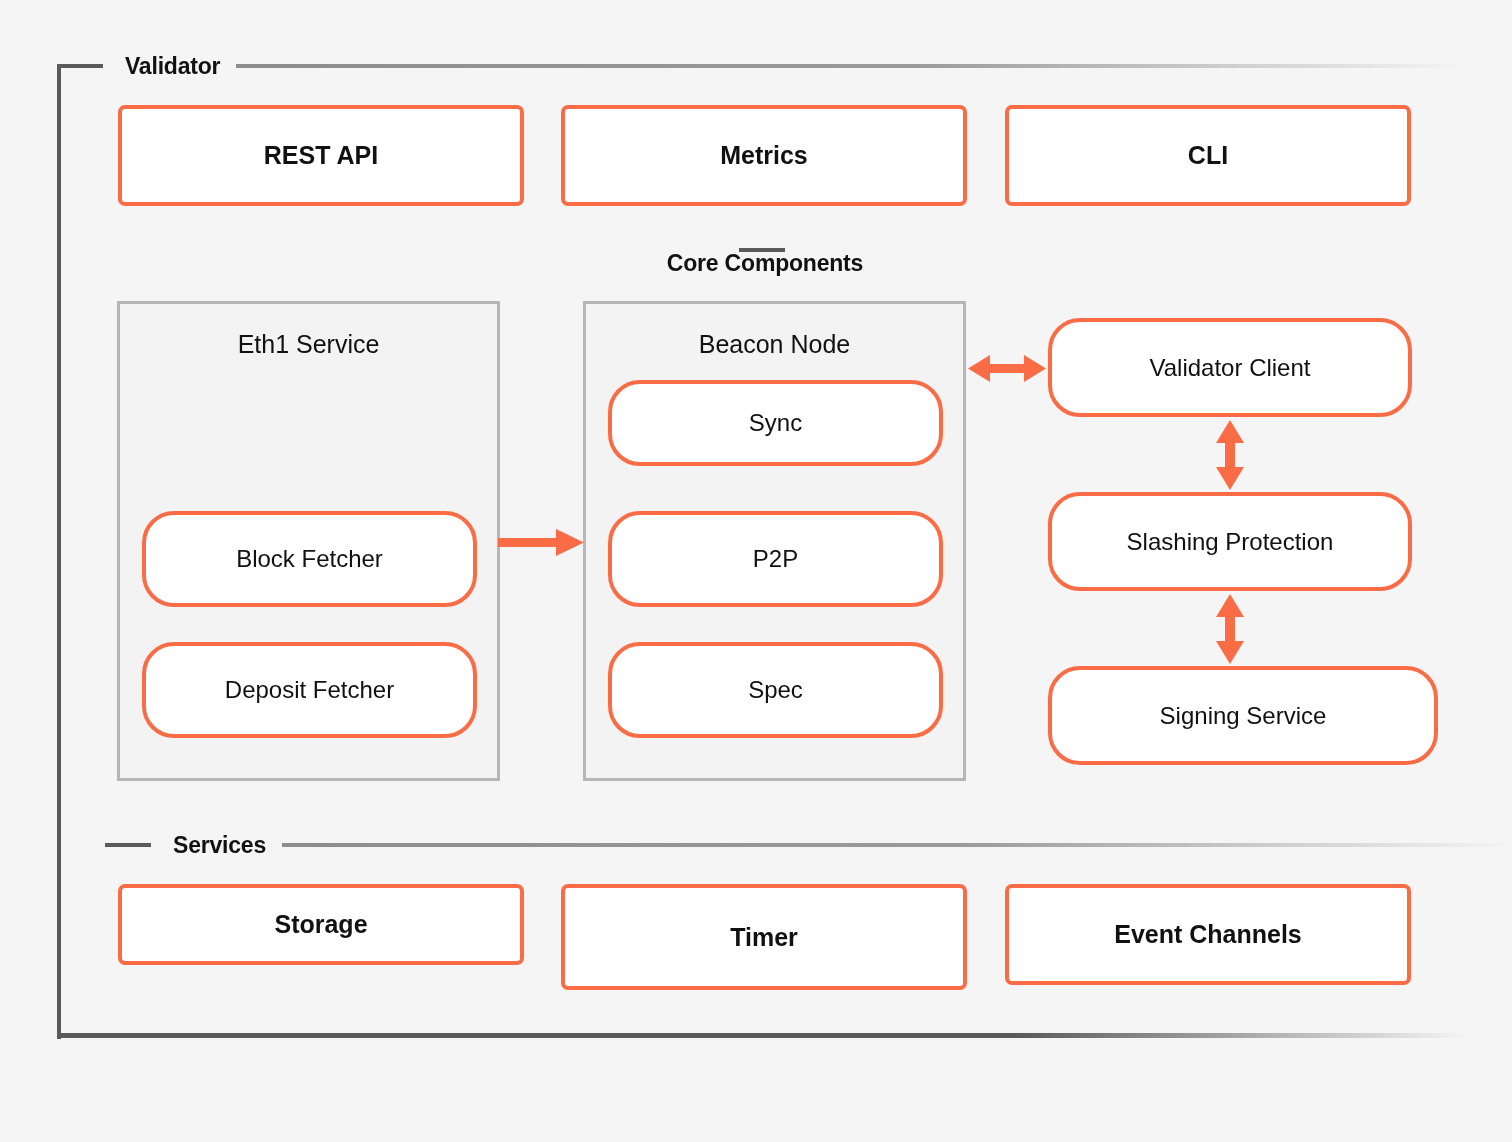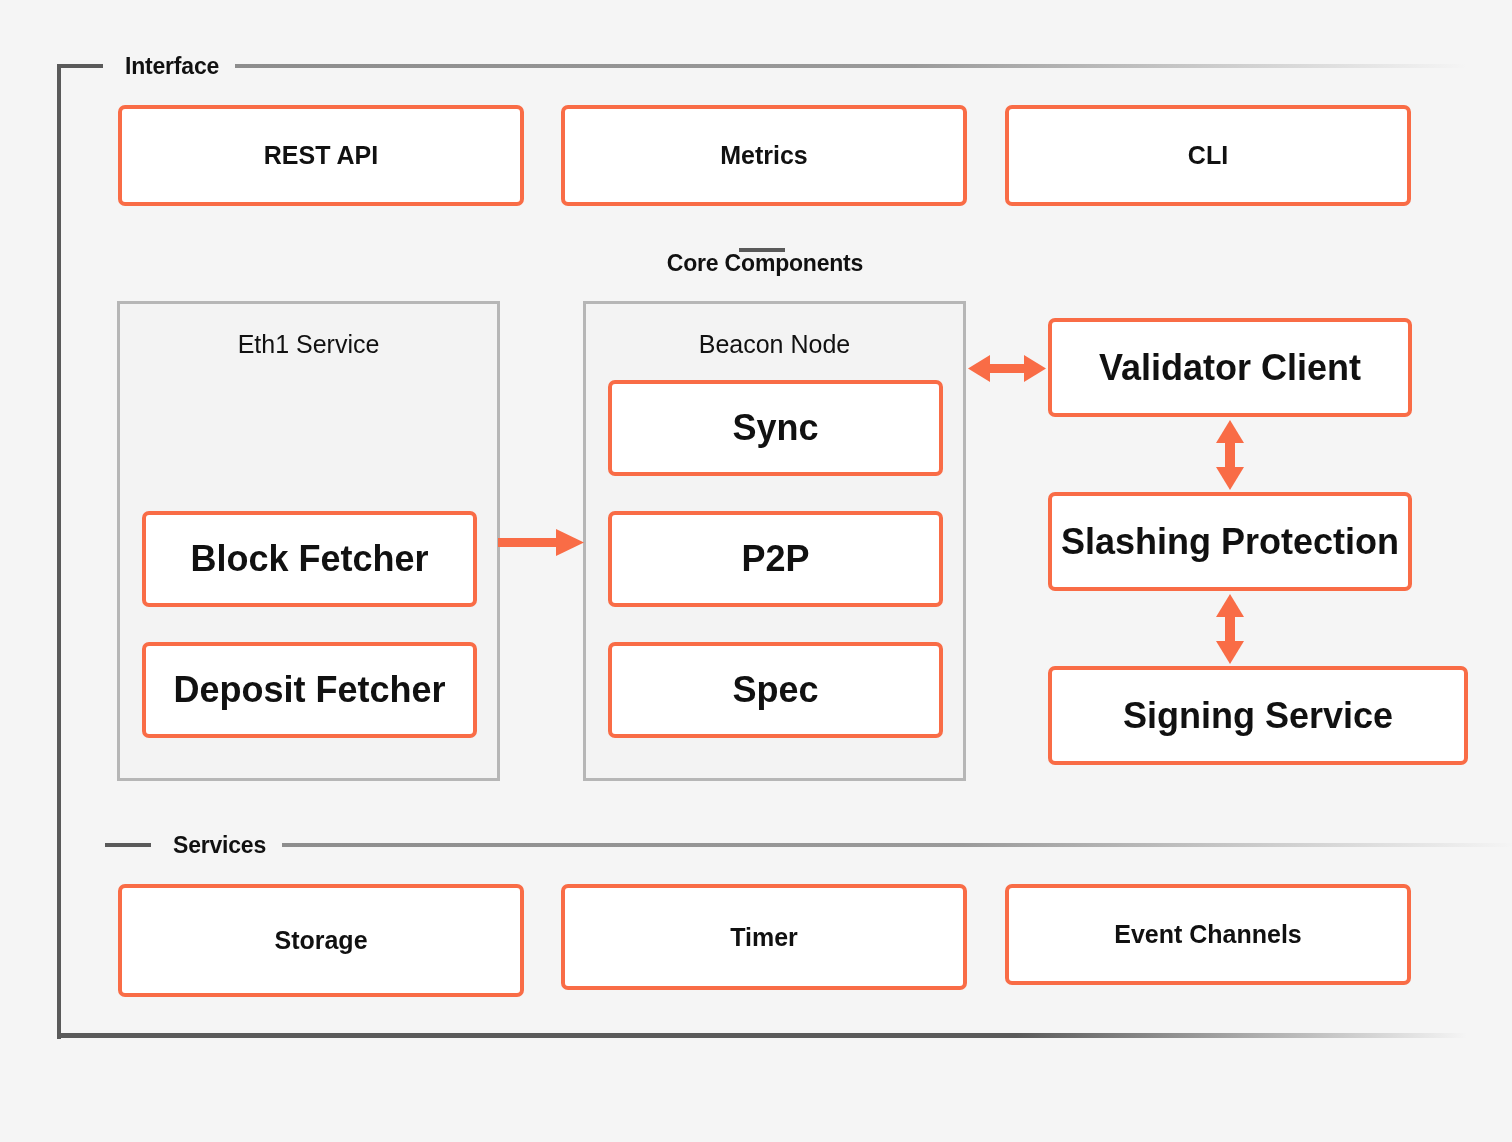--- a/index.html
+++ b/index.html
@@ -78,21 +78,21 @@
     background: #ffffff;
     border: 4px solid #f96c46;
     border-radius: 7px;
     display: flex;
     align-items: center;
     justify-content: center;
     color: #111111;
     text-align: center;
   }
   .node.bold   { font-weight: bold; font-size: 25px; }
-  .node.normal { font-weight: bold; font-size: 36px; }
+  .node.normal { font-weight: normal; font-size: 24px; border-radius: 32px; }
 
   
   .group {
     position: absolute;
     box-sizing: border-box;
     background: #f3f3f3;
     border: 3px solid #b6b6b6;
   }
   .group-title {
     position: absolute;
@@ -112,21 +112,21 @@
 </head>
 <body>
 
 <div id="diagram-root">
 
   <div class="spine"></div>
   <div class="spine-foot"></div>
 
   <div class="section-head" style="top:51px;">
     <div class="section-tick"></div>
-    <div class="section-title">Interface</div>
+    <div class="section-title">Validator</div>
     <div class="section-rule"></div>
   </div>
 
   <div class="node bold" style="left:561px; top:105px; width:406px; height:101px;">
     <span>Metrics</span>
   </div>
   <div class="node bold" style="left:118px; top:105px; width:406px; height:101px;">
     <span>REST API</span>
   </div>
   <div class="node bold" style="left:1005px; top:105px; width:406px; height:101px;">
@@ -145,37 +145,37 @@
   <div class="node normal" style="left:142px; top:511px; width:335px; height:96px;">
     <span>Block Fetcher</span>
   </div>
   <div class="node normal" style="left:142px; top:642px; width:335px; height:96px;">
     <span>Deposit Fetcher</span>
   </div>
 
   <div class="group" style="left:583px; top:301px; width:383px; height:480px;">
     <div class="group-title">Beacon Node</div>
   </div>
-  <div class="node normal" style="left:608px; top:380px; width:335px; height:96px;">
+  <div class="node normal" style="left:608px; top:380px; width:335px; height:86px;">
     <span>Sync</span>
   </div>
   <div class="node normal" style="left:608px; top:511px; width:335px; height:96px;">
     <span>P2P</span>
   </div>
   <div class="node normal" style="left:608px; top:642px; width:335px; height:96px;">
     <span>Spec</span>
   </div>
 
   <div class="node normal" style="left:1048px; top:318px; width:364px; height:99px;">
     <span>Validator Client</span>
   </div>
   <div class="node normal" style="left:1048px; top:492px; width:364px; height:99px;">
     <span>Slashing Protection</span>
   </div>
-  <div class="node normal" style="left:1048px; top:666px; width:420px; height:99px;">
+  <div class="node normal" style="left:1048px; top:666px; width:390px; height:99px;">
     <span>Signing Service</span>
   </div>
 
   <div class="arrow" style="left:498px; top:527px;">
     <svg width="88" height="30" viewBox="0 0 88 30">
       <rect x="0" y="11" width="62" height="9" fill="#f96c46"></rect>
       <polygon points="58,2 86,15.5 58,29" fill="#f96c46"></polygon>
     </svg>
   </div>
 
@@ -202,21 +202,21 @@
       <polygon points="2,47 30,47 16,70" fill="#f96c46"></polygon>
     </svg>
   </div>
 
   <div class="section-head" style="top:830px;padding-left:48px;">
     <div class="section-tick"></div>
     <div class="section-title">Services</div>
     <div class="section-rule"></div>
   </div>
 
-  <div class="node bold" style="left:118px; top:884px; width:406px; height:113px;">
+  <div class="node bold" style="left:118px; top:884px; width:406px; height:81px;">
     <span>Storage</span>
   </div>
   <div class="node bold" style="left:561px; top:884px; width:406px; height:106px;">
     <span>Timer</span>
   </div>
   <div class="node bold" style="left:1005px; top:884px; width:406px; height:101px;">
     <span>Event Channels</span>
   </div>
 
 </div>

